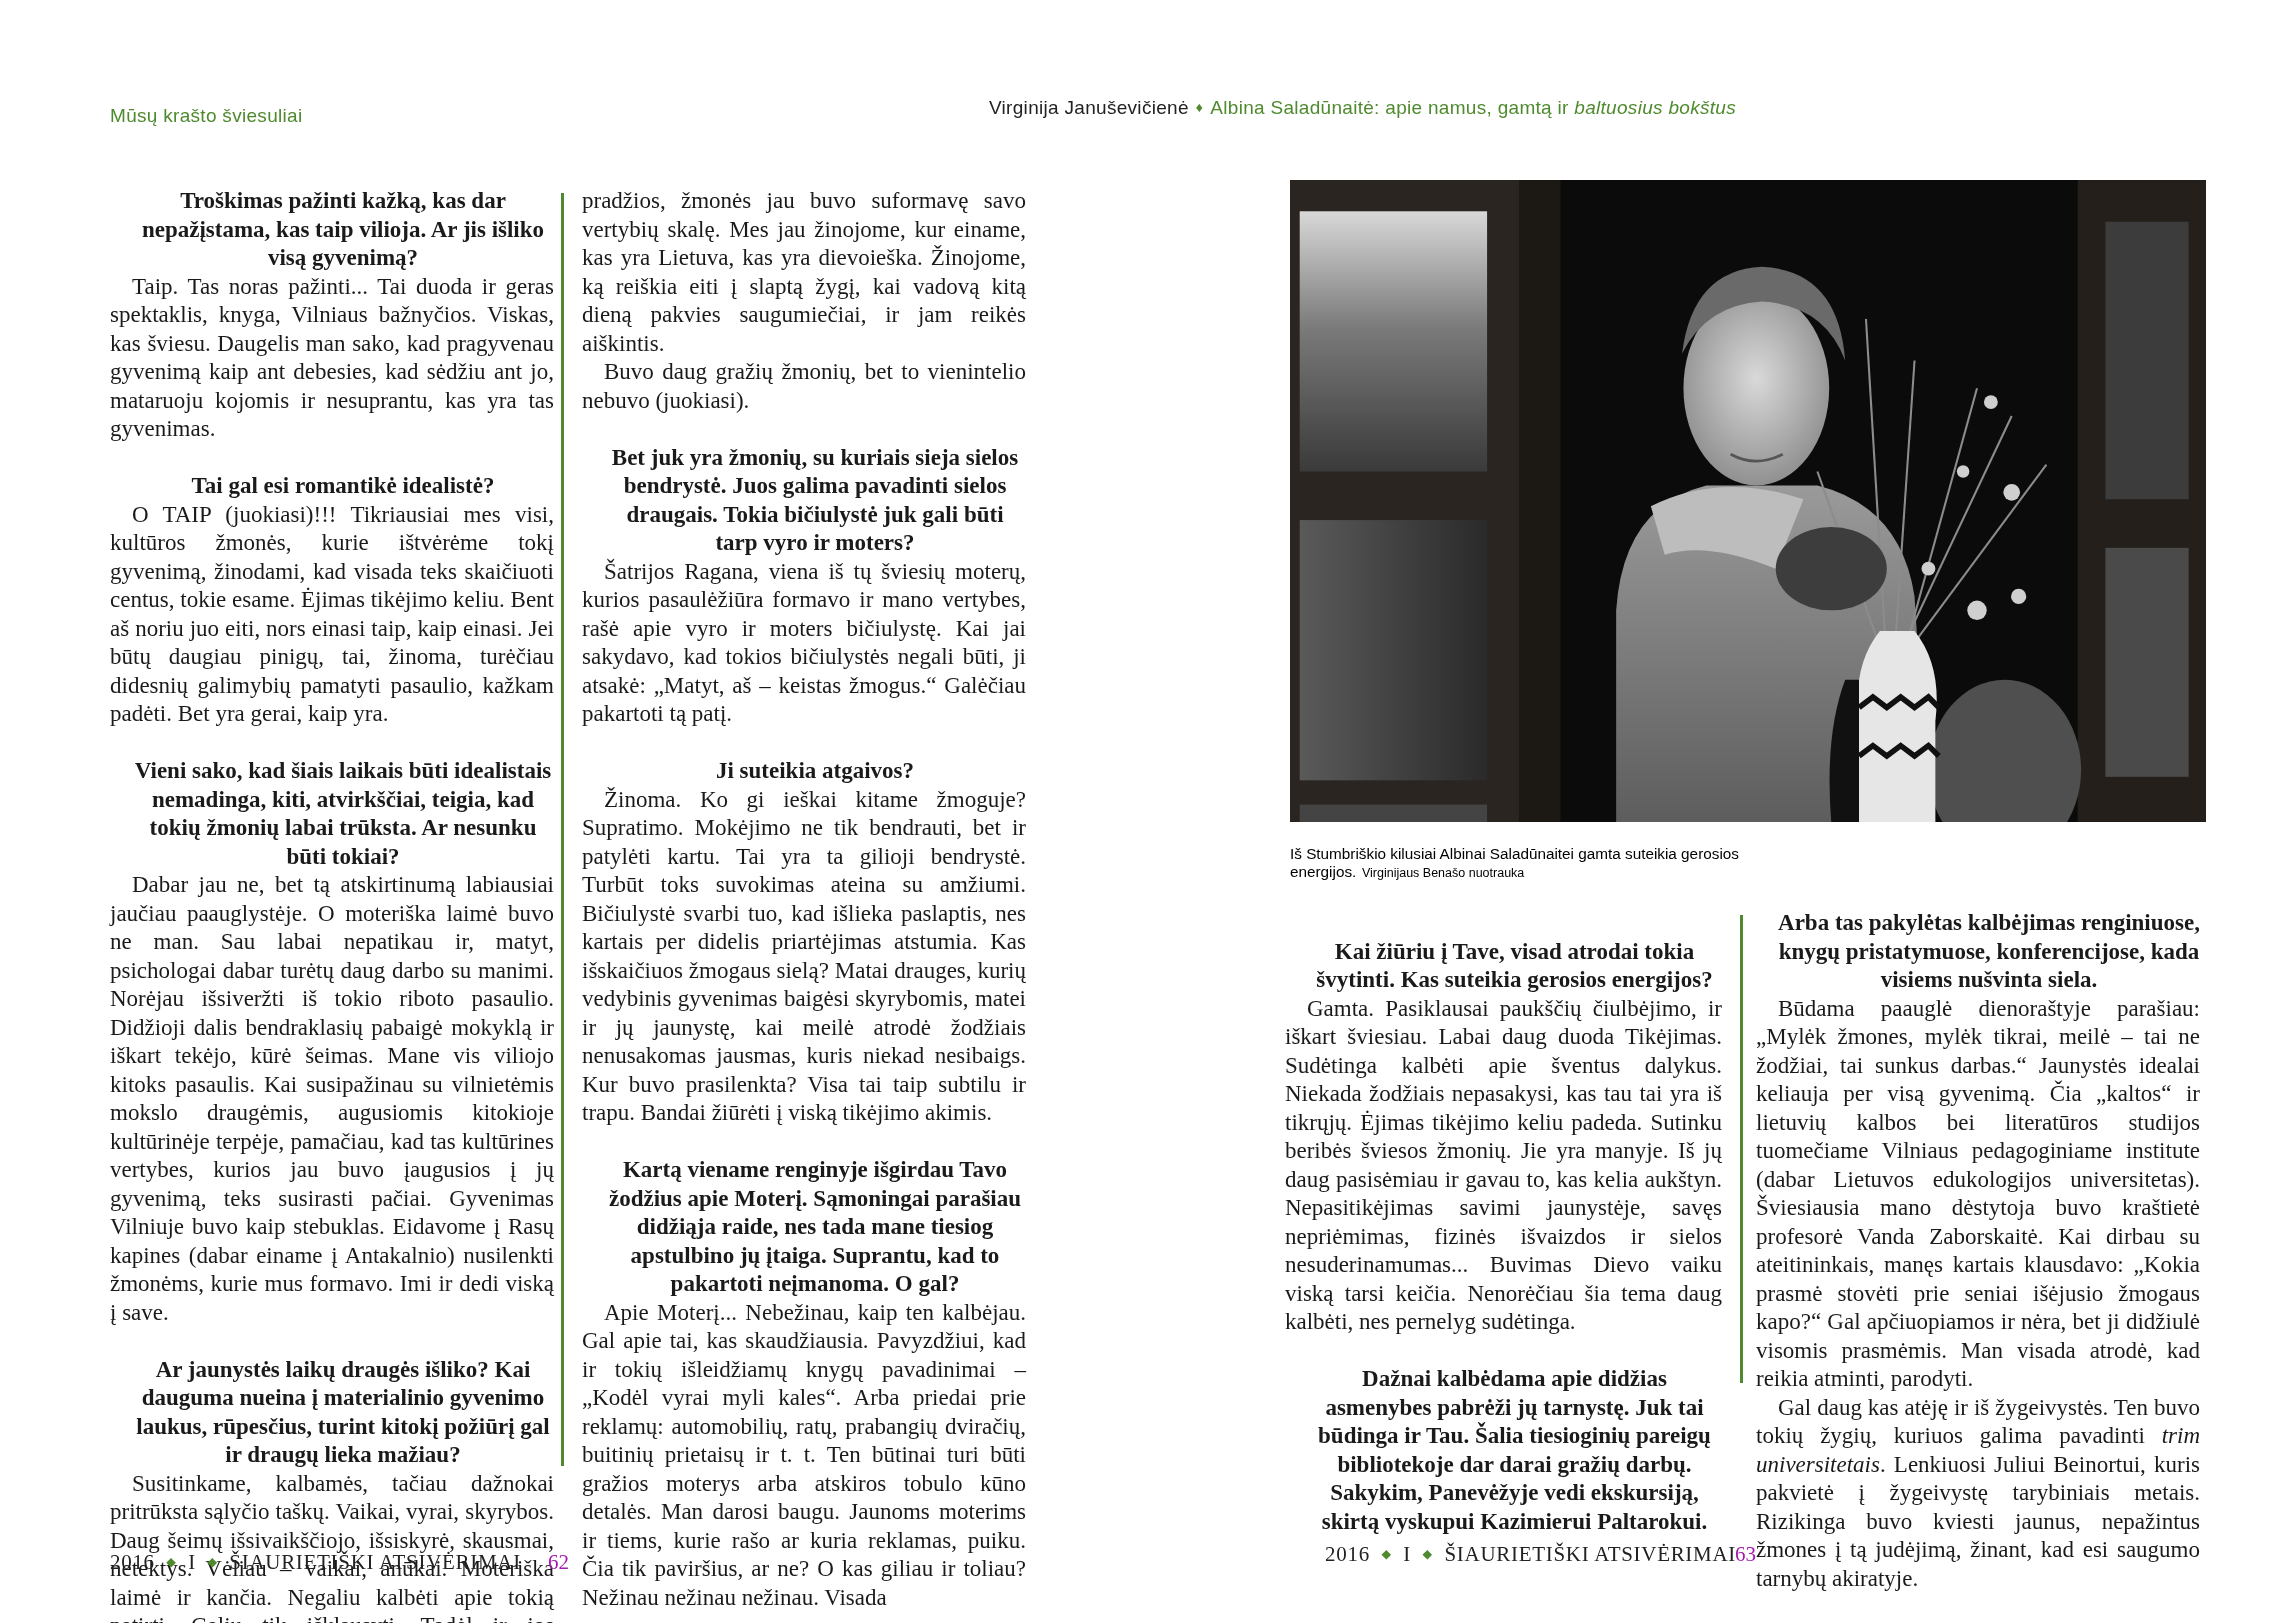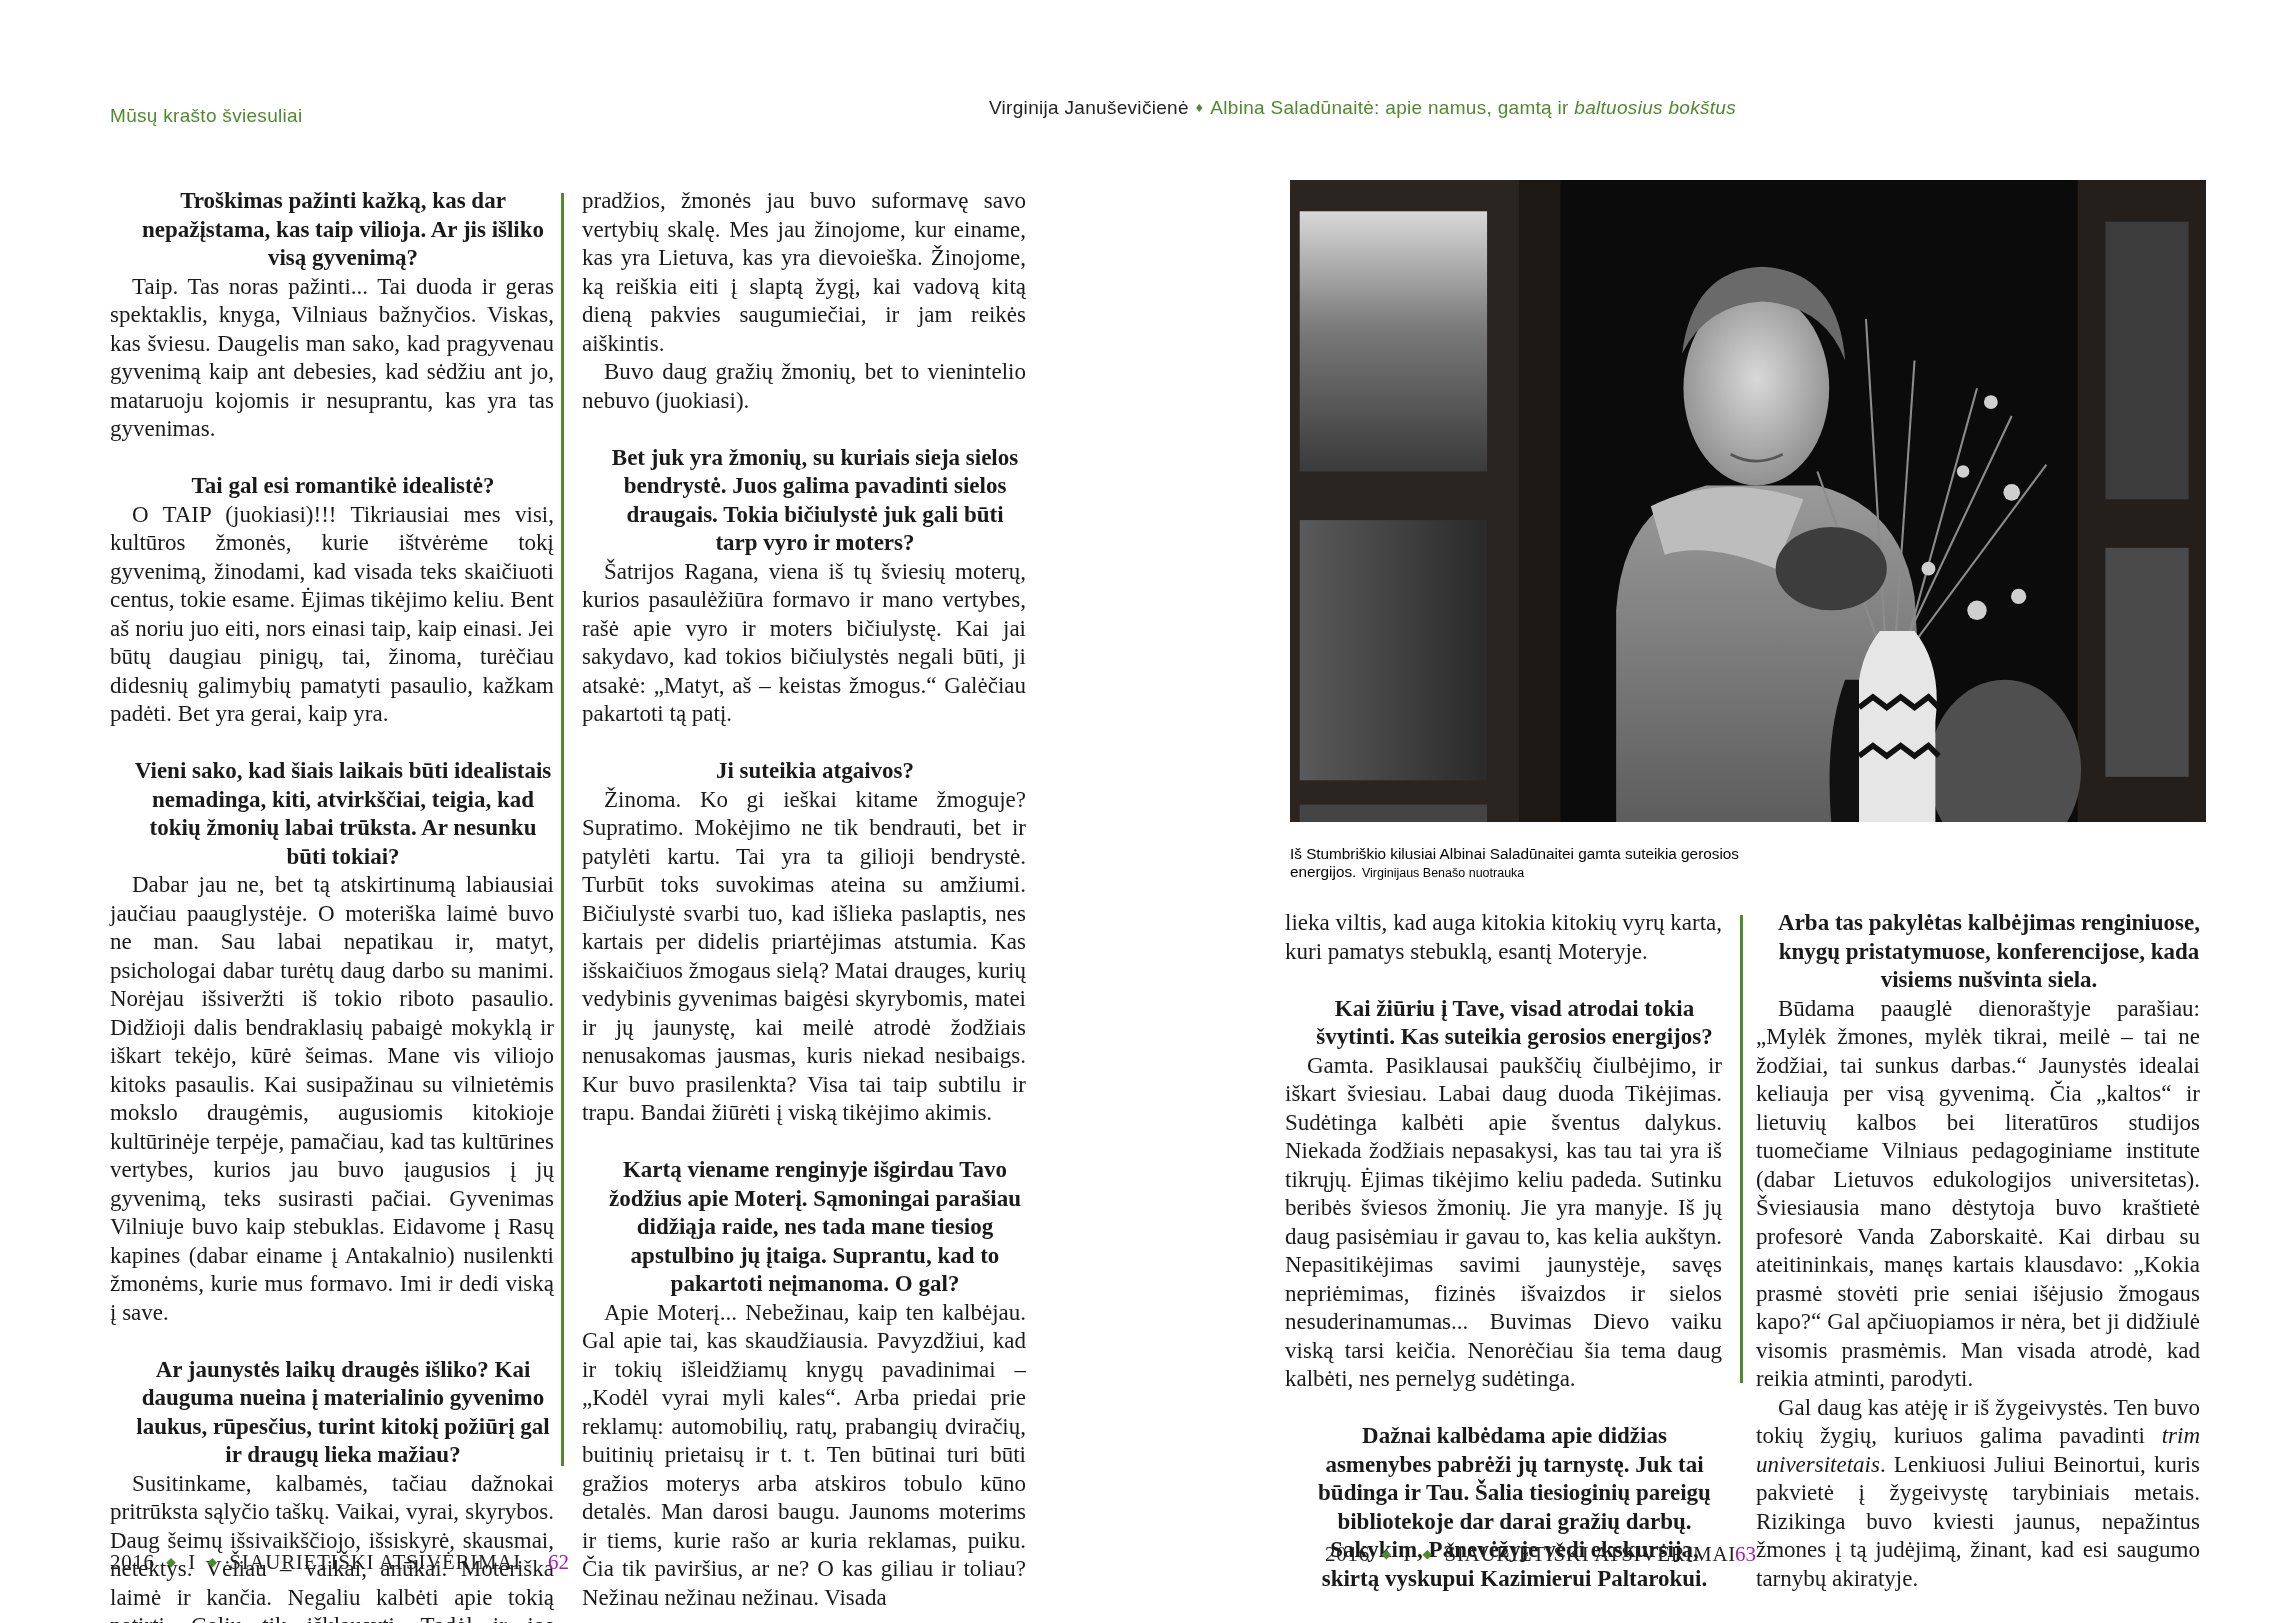--- a/index.html
+++ b/index.html
@@ -156,21 +156,20 @@
       <path d="M820 830 L840 815 L860 830 L880 815 L900 830 L920 815 L935 830" stroke="#111" stroke-width="8" fill="none"></path>
       <path d="M780 925 Q770 800 800 720 L820 720 L820 925 Z" fill="#111"></path>
     </svg>
   </div>
 
   <div class="caption">
     <span>Iš Stumbriškio kilusiai Albinai Saladūnaitei gamta suteikia gerosios energijos.</span><span class="credit">Virginijaus Benašo nuotrauka</span>
   </div>
 
   <div class="col col-r1">
-    <p class="noindent">lieka viltis, kad auga kitokia kitokių vyrų karta, kuri pamatys stebuklą, esantį Moteryje.</p>
     <p class="q">Kai žiūriu į Tave, visad atrodai tokia švytinti. Kas suteikia gerosios energijos?</p>
     <p>Gamta. Pasiklausai paukščių čiulbėjimo, ir iškart šviesiau. Labai daug duoda Tikėjimas. Sudėtinga kalbėti apie šventus dalykus. Niekada žodžiais nepasakysi, kas tau tai yra iš tikrųjų. Ėjimas tikėjimo keliu padeda. Sutinku beribės šviesos žmonių. Jie yra manyje. Iš jų daug pasisėmiau ir gavau to, kas kelia aukštyn. Nepasitikėjimas savimi jaunystėje, savęs nepriėmimas, fizinės išvaizdos ir sielos nesuderinamumas... Buvimas Dievo vaiku viską tarsi keičia. Nenorėčiau šia tema daug kalbėti, nes pernelyg sudėtinga.</p>
     <p class="q">Dažnai kalbėdama apie didžias asmenybes pabrėži jų tarnystę. Juk tai būdinga ir Tau. Šalia tiesioginių pareigų bibliotekoje dar darai gražių darbų. Sakykim, Panevėžyje vedi ekskursiją, skirtą vyskupui Kazimierui Paltarokui.</p>
   </div>
 
   <div class="rule rule-right"></div>
 
   <div class="col col-r2">
     <p class="q first">Arba tas pakylėtas kalbėjimas renginiuose, knygų pristatymuose, konferencijose, kada visiems nušvinta siela.</p>
     <p>Būdama paauglė dienoraštyje parašiau: „Mylėk žmones, mylėk tikrai, meilė – tai ne žodžiai, tai sunkus darbas.“ Jaunystės idealai keliauja per visą gyvenimą. Čia „kaltos“ ir lietuvių kalbos bei literatūros studijos tuomečiame Vilniaus pedagoginiame institute (dabar Lietuvos edukologijos universitetas). Šviesiausia mano dėstytoja buvo kraštietė profesorė Vanda Zaborskaitė. Kai dirbau su ateitininkais, manęs kartais klausdavo: „Kokia prasmė stovėti prie seniai išėjusio žmogaus kapo?“ Gal apčiuopiamos ir nėra, bet ji didžiulė visomis prasmėmis. Man visada atrodė, kad reikia atminti, parodyti.</p>

